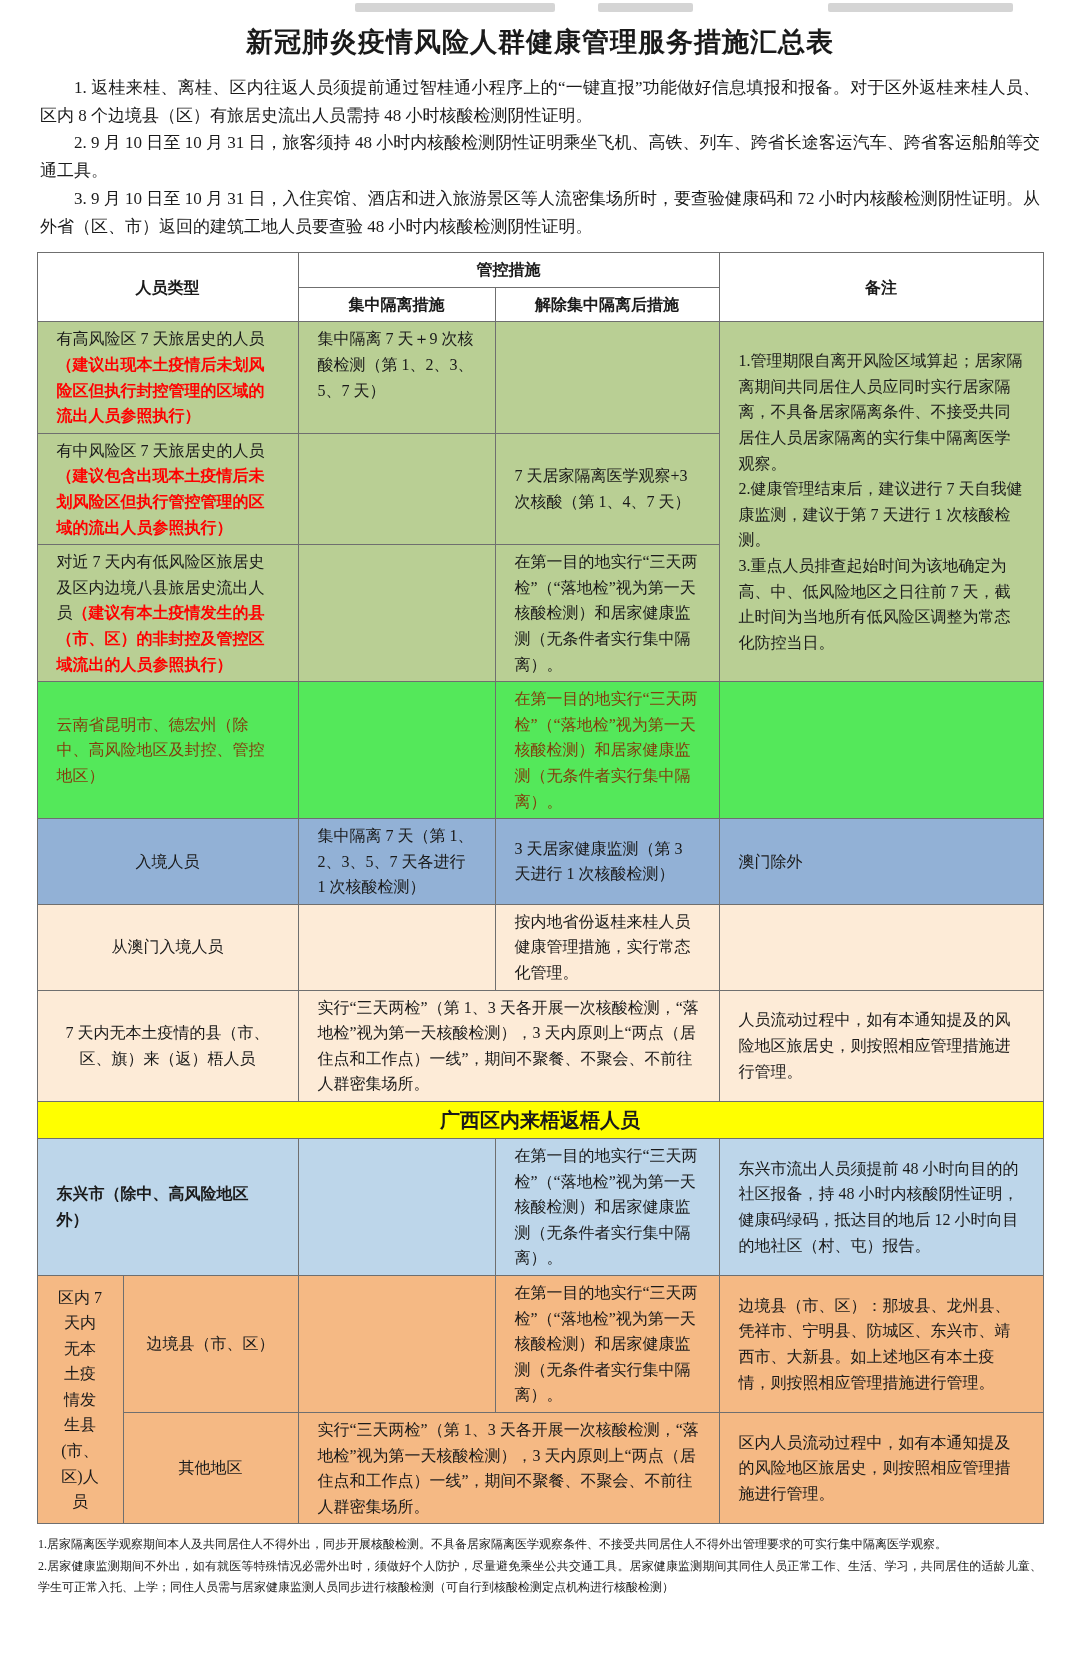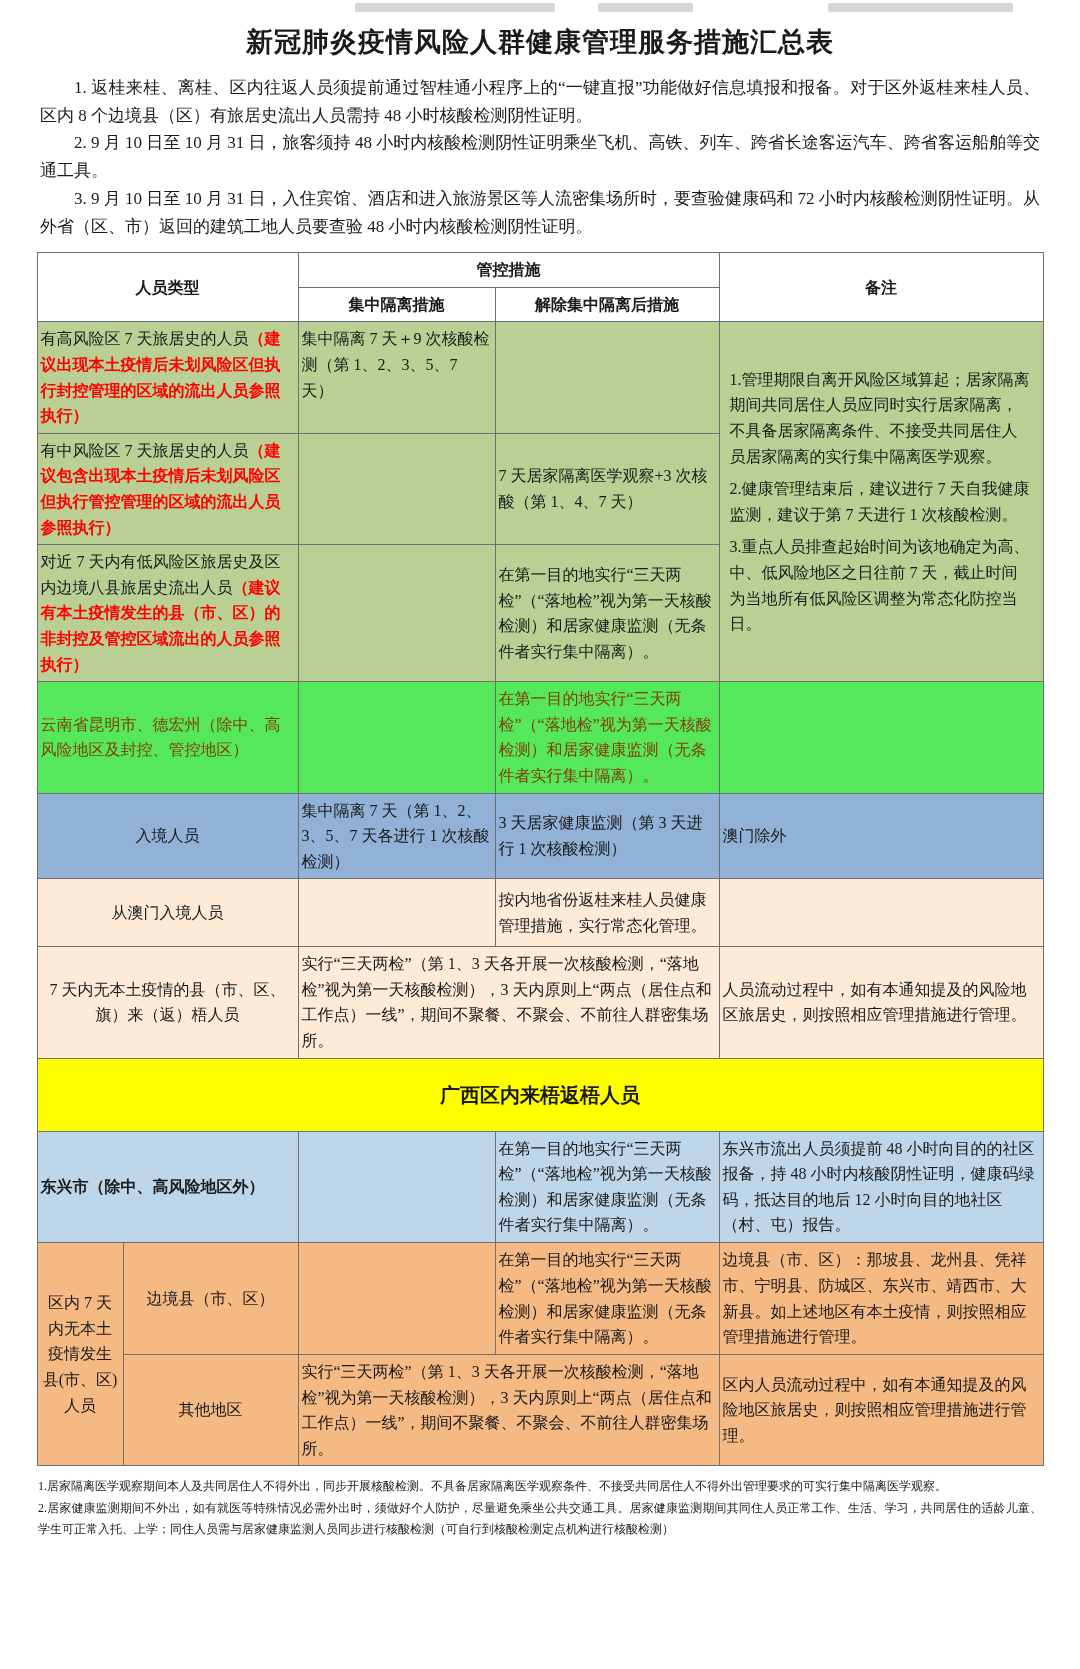--- a/index.html
+++ b/index.html
@@ -42,21 +42,21 @@
   }
 
   table.main {
     width: 1006px;
     margin: 12px auto 0;
     border-collapse: collapse;
     table-layout: fixed;
   }
   table.main td, table.main th {
     border: 1px solid #6f6f6f;
-    padding: 4px 3px;
+    padding: 4px 19px;
     font-size: 16px;
     line-height: 1.6;
     vertical-align: middle;
     text-align: left;
     word-break: break-all;
   }
   table.main th { background:#ffffff; font-weight:bold; text-align:center; padding:4px 6px; }
   .hdr-top { height: 34px; }
   .hdr-sub { height: 30px; }
 
@@ -70,36 +70,36 @@
 
   .red-note { color:#ff0000; font-weight:bold; }
   .dark-red { color:#843c0c; }
   .center   { text-align:center !important; }
   .bold     { font-weight:bold; }
 
   .banner-cell {
     text-align:center !important;
     font-weight:bold;
     font-size:20px !important;
-    padding:20px 6px !important;
+    padding:2px 6px !important;
     height:32px;
   }
 
   .r-high { height:104px; }
   .r-mid { height:86px; }
   .r-low { height:132px;margin-left:8px; }
   .r-yunnan { height:96px; }
   .r-entry { height:72px; }
   .r-macau { height:68px; }
   .r-noepi { height:100px; }
   .r-dongxing { height:104px; }
   .r-border { height:112px; }
   .r-other { height:96px; }
 
-  .remark-item { margin:7px; }
+  .remark-item { margin:0; }
 
   .footnotes { margin: 10px 38px 0; }
   .footnotes p {
     margin: 0;
     font-size: 12px;
     line-height: 1.78;
     text-align: justify;
   }
 </style>
 </head>

